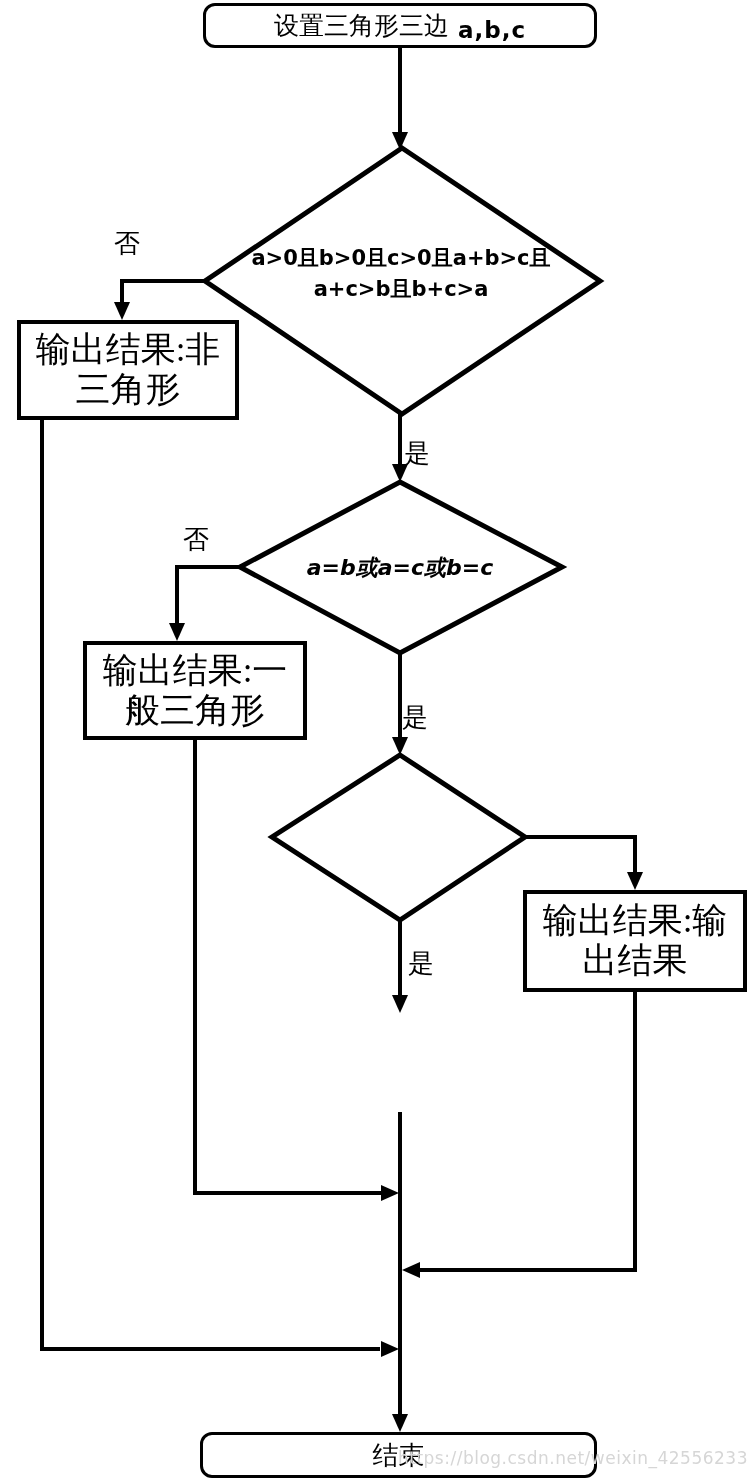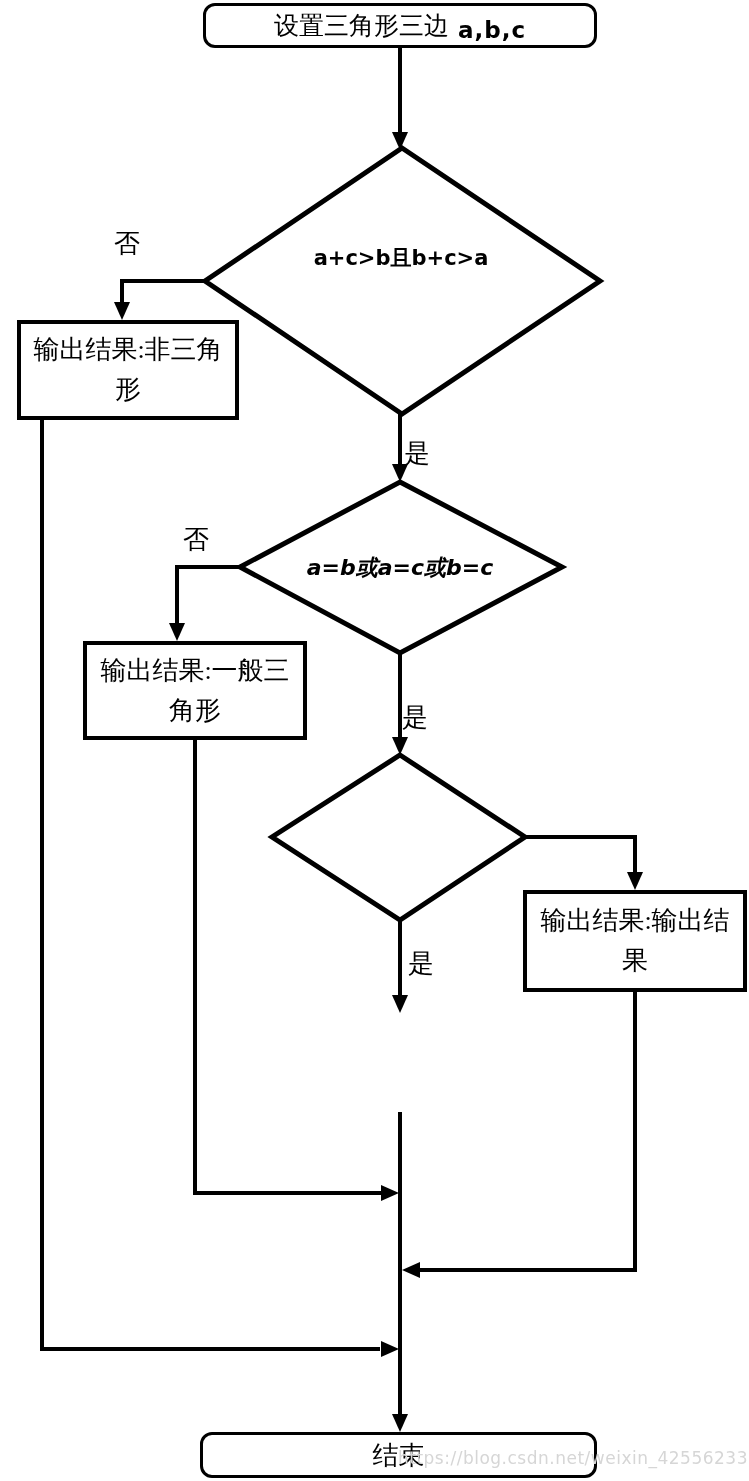--- a/index.html
+++ b/index.html
@@ -25,21 +25,21 @@
     box-sizing: border-box;
     background: #ffffff;
     border: 4px solid #000000;
     display: flex;
     align-items: center;
     justify-content: center;
     text-align: center;
     color: #000000;
   }
   .process {
-    font-size: 26px;
+    font-size: 35px;
     line-height: 40px;
     padding: 2px 4px;
   }
   .terminal {
     border-width: 3px;
     border-radius: 12px;
     font-size: 25px;
   }
   .terminal .vars {
     font-family: "DejaVu Sans", "Liberation Sans", sans-serif;
@@ -113,20 +113,21 @@
       <polygon points="400,755 525,837 400,920 272,837"></polygon>
     </g>
   </svg>
 
   <div class="node terminal" style="left:203px; top:3px; width:394px; height:45px;">
     <span>设置三角形三边</span>
     <span class="vars">a,b,c</span>
   </div>
 
   <div class="decision-text" style="left:205px; top:243px; width:392px; font-size:21px; line-height:31px;">
+    <div>a&gt;0且b&gt;0且c&gt;0且a+b&gt;c且</div>
     <div>a+c&gt;b且b+c&gt;a</div>
   </div>
 
   <div class="node process" style="left:17px; top:320px; width:222px; height:100px;">
     <span>输出结果:非三角形</span>
   </div>
 
   <div class="decision-text" style="left:250px; top:553px; width:300px; font-size:22px;font-style:italic;">a=b或a=c或b=c</div>
 
   <div class="node process" style="left:83px; top:641px; width:224px; height:99px;">

